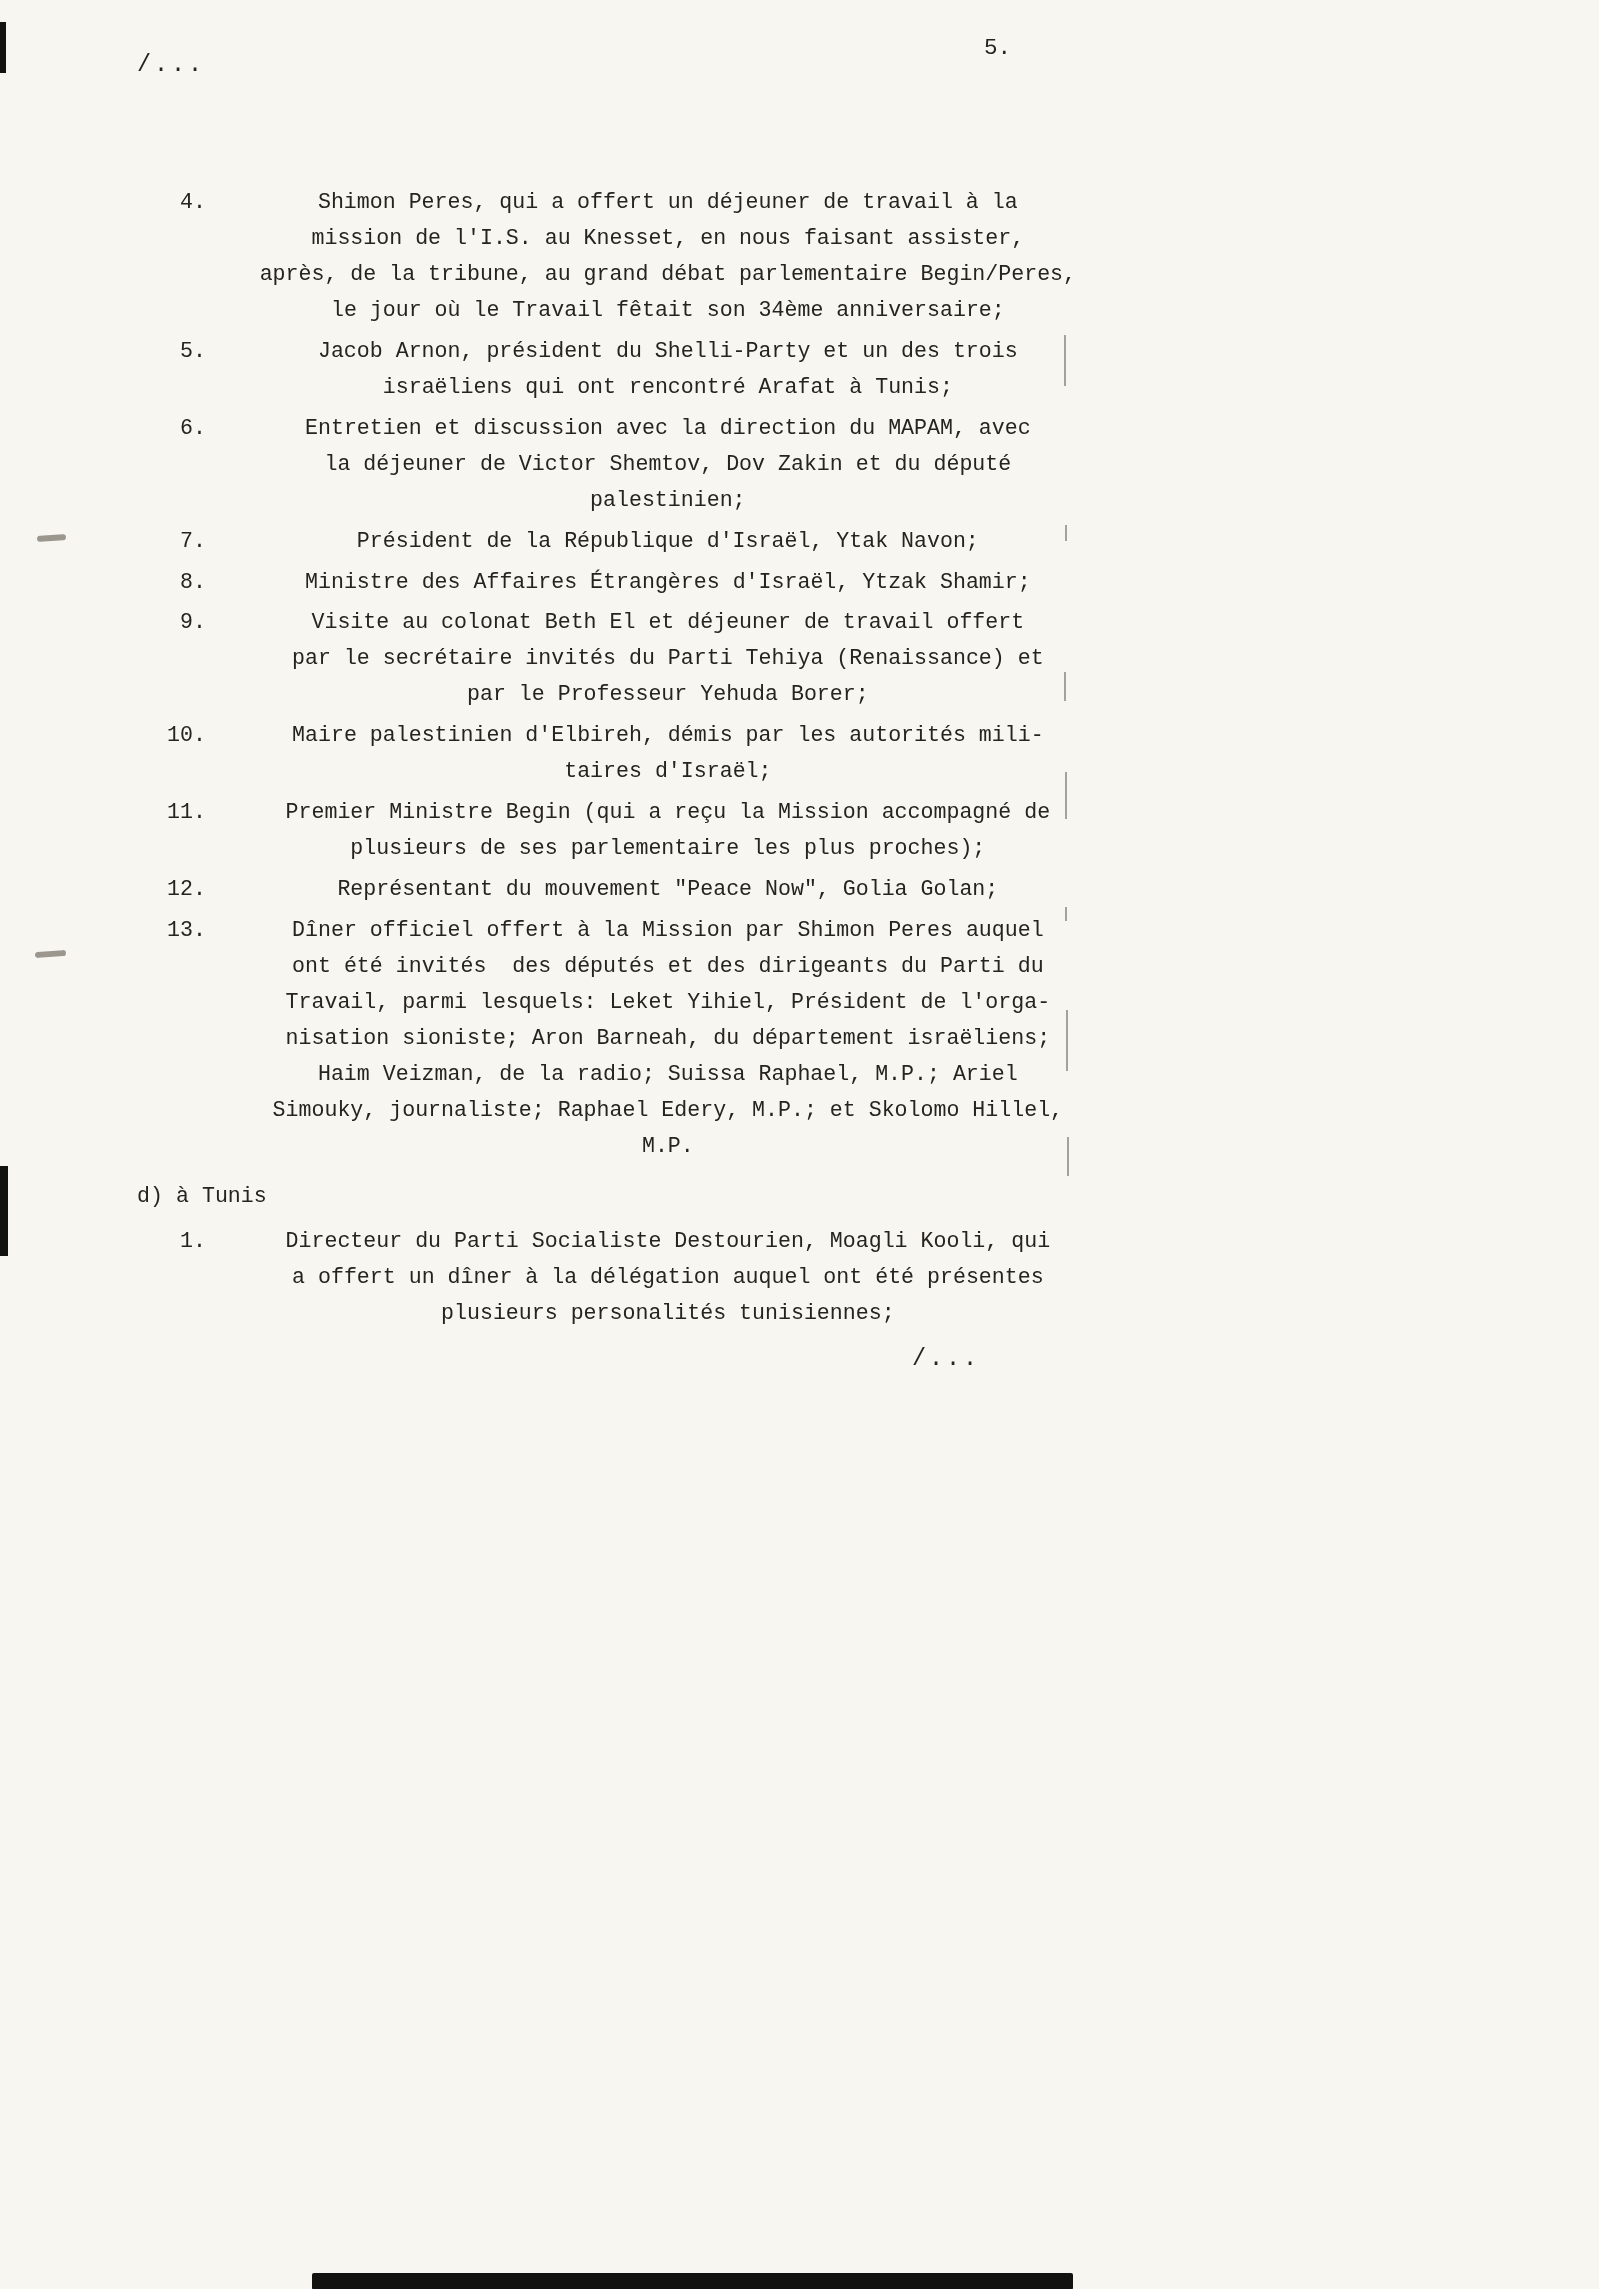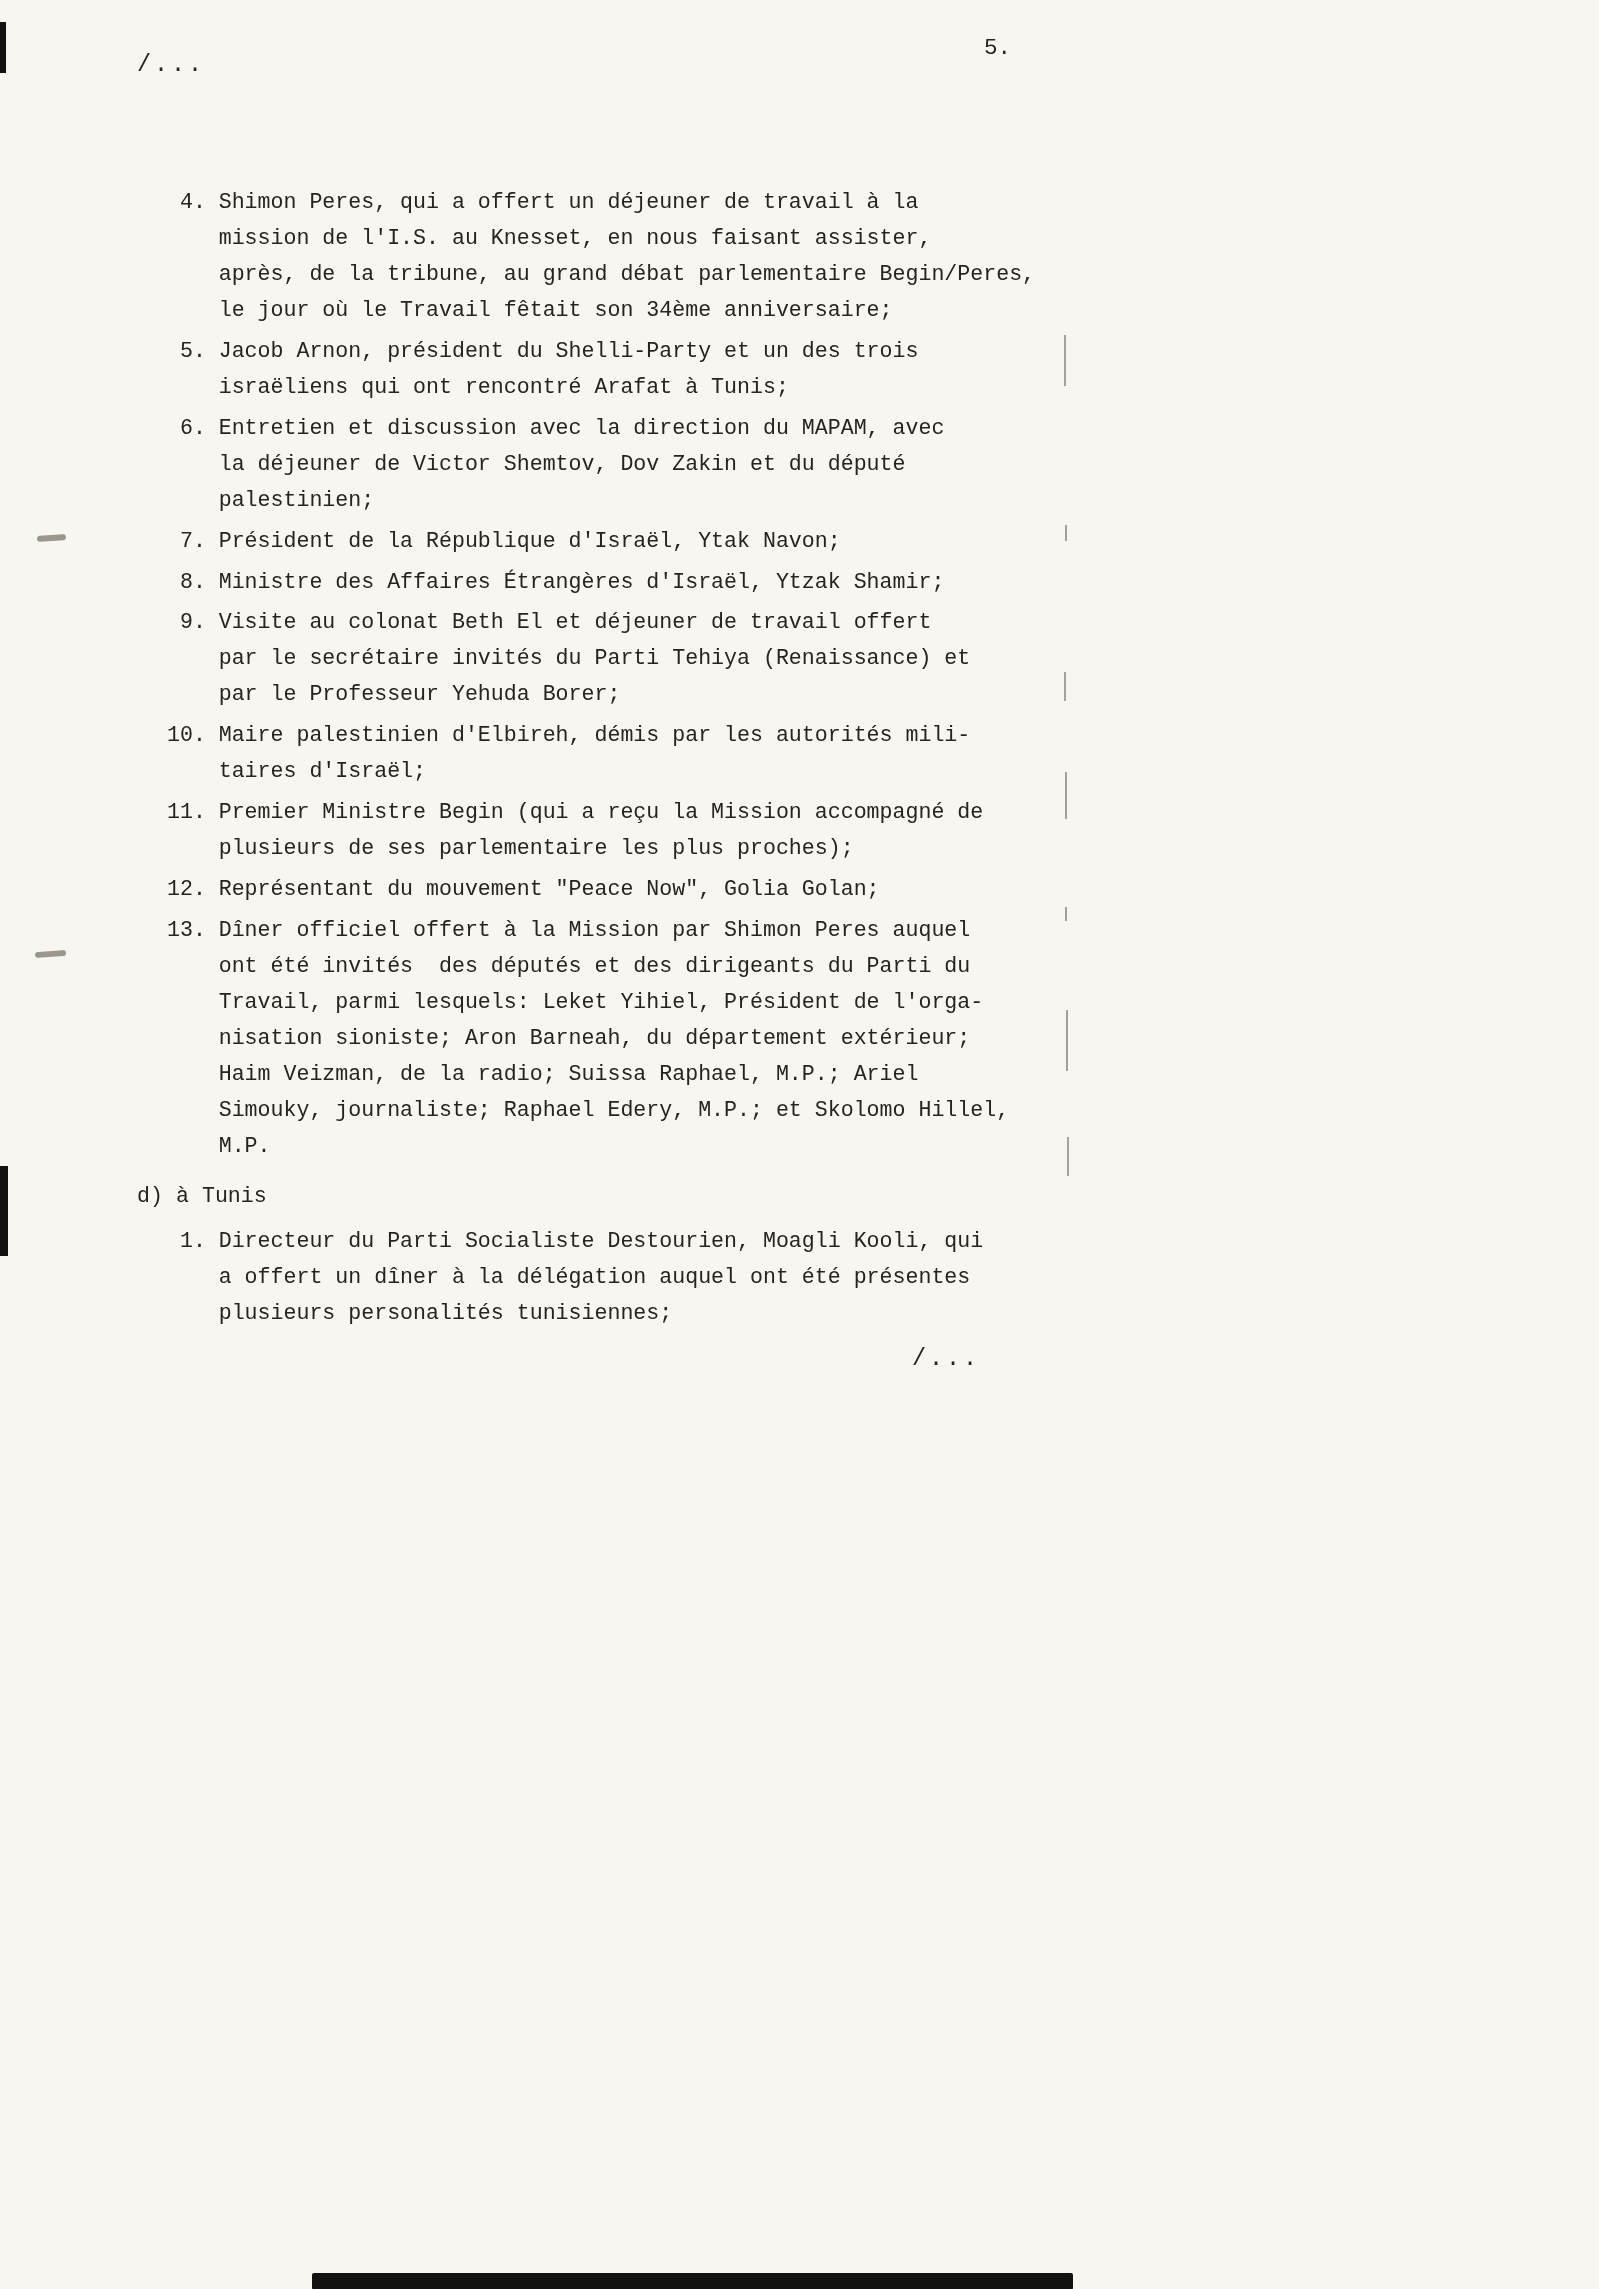--- a/index.html
+++ b/index.html
@@ -36,21 +36,21 @@
     line-height: 36px;
   }
   .item { display: flex; margin-bottom: 4.9px; }
   .item .num {
     width: 69px;
     min-width: 69px;
     text-align: right;
     margin-right: 12.7px;
   }
   .lines { flex: 1; }
-  .line { white-space: pre; }
+  .line { white-space: pre; text-align: center; }
   .section {
     display: flex;
     margin-top: 13.7px;
     margin-bottom: 8.8px;
   }
   .section .label { width: 39px; }
   .section .title {
     text-underline-offset: 4.9px;
   }
   .cont-bottom {
@@ -169,21 +169,21 @@
         <div class="line">Représentant du mouvement "Peace Now", Golia Golan;</div>
       </div>
     </div>
 
     <div class="item">
       <span class="num">13.</span>
       <div class="lines">
         <div class="line">Dîner officiel offert à la Mission par Shimon Peres auquel</div>
         <div class="line">ont été invités  des députés et des dirigeants du Parti du</div>
         <div class="line">Travail, parmi lesquels: Leket Yihiel, Président de l'orga-</div>
-        <div class="line">nisation sioniste; Aron Barneah, du département extérieur;</div>
+        <div class="line">nisation sioniste; Aron Barneah, du département israëliens;</div>
         <div class="line">Haim Veizman, de la radio; Suissa Raphael, M.P.; Ariel</div>
         <div class="line">Simouky, journaliste; Raphael Edery, M.P.; et Skolomo Hillel,</div>
         <div class="line">M.P.</div>
       </div>
     </div>
 
     <div class="section">
       <span class="label">d)</span>
       <span class="title">à Tunis</span>
     </div>

